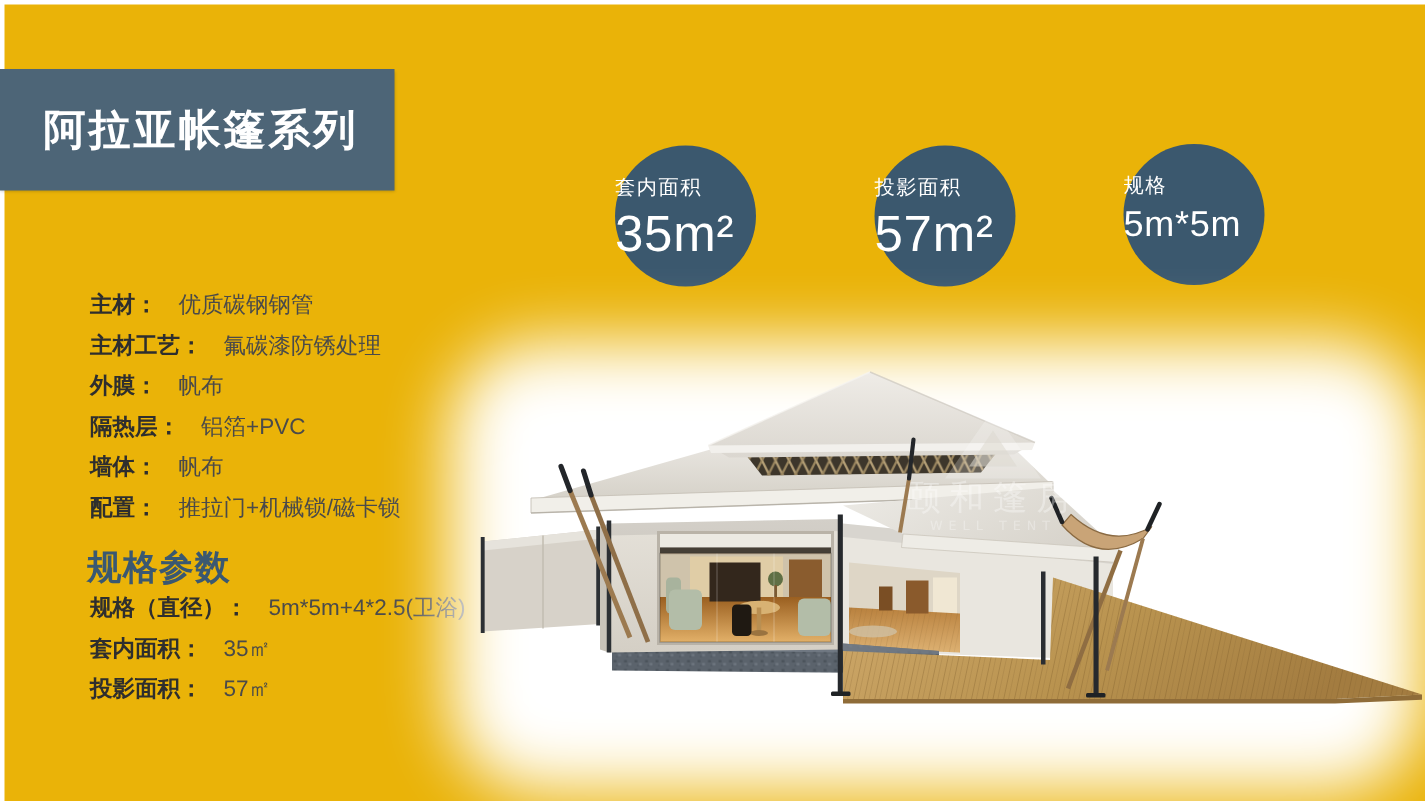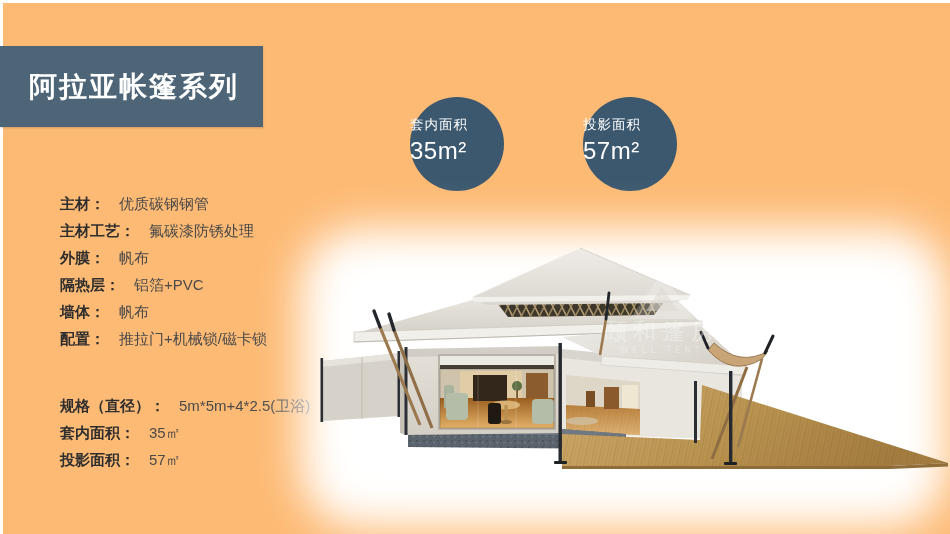--- a/index.html
+++ b/index.html
@@ -1,18 +1,18 @@
 <!DOCTYPE html>
 <html><head>
 <meta charset="utf-8">
 <style>
   html,body{margin:0;padding:0;}
   .page{
     position:relative; width:950px; height:534px;
-    background:#fdba74; overflow:hidden;
+    background:#eab308; overflow:hidden;
     font-family:"Liberation Sans","DejaVu Sans",sans-serif;
   }
   .edge-top{position:absolute;top:0;left:0;width:950px;height:3px;background:#ffffff;}
   .edge-left{position:absolute;top:0;left:0;width:3px;height:534px;background:#ffffff;}
 
   
   .banner{
     position:absolute; left:0; top:46px; width:263px; height:81px;
     background:#4d6577; display:flex; align-items:center;
     box-shadow:0 1px 2px rgba(0,0,0,.18);
@@ -35,21 +35,21 @@
   .row{height:27px; line-height:27px; white-space:nowrap;}
   .pl{font-size:15px; font-weight:bold; color:#2e2e2e;}
   .pv{font-size:15px; color:#4a4a4a; margin-left:14px;}
 
   
   .badge{
     position:absolute; width:94px; height:94px; border-radius:50%;
     background:#3b586e; color:#ffffff; text-align:left;
   }
   .badge-label{display:block; margin-top:19px; font-size:13.5px; letter-spacing:1px;}
-  .badge-value{display:block; margin-top:3px; font-size:24px; letter-spacing:0.5px;}
+  .badge-value{display:block; margin-top:3px; font-size:34px; letter-spacing:0.5px;}
   .badge-value.small{font-size:24px;}
   .b1{left:410px; top:97px;}
   .b2{left:583px; top:97px;}
   .b3{left:749px; top:96px;}
 
   
   .photo-bg{
     position:absolute; left:300px; top:228px; width:648px; height:300px;
     background:#ffffff; border-radius:60px; filter:blur(22px);
   }
@@ -68,33 +68,38 @@
 
   <div class="rows rows1">
     <div class="row"><span class="pl">主材：</span><span class="pv">优质碳钢钢管</span></div>
     <div class="row"><span class="pl">主材工艺：</span><span class="pv">氟碳漆防锈处理</span></div>
     <div class="row"><span class="pl">外膜：</span><span class="pv">帆布</span></div>
     <div class="row"><span class="pl">隔热层：</span><span class="pv">铝箔+PVC</span></div>
     <div class="row"><span class="pl">墙体：</span><span class="pv">帆布</span></div>
     <div class="row"><span class="pl">配置：</span><span class="pv">推拉门+机械锁/磁卡锁</span></div>
   </div>
 
+  <h2 class="h h2pos">规格参数</h2>
   <div class="rows rows2">
     <div class="row"><span class="pl">规格（直径）：</span><span class="pv">5m*5m+4*2.5(卫浴)</span></div>
     <div class="row"><span class="pl">套内面积：</span><span class="pv">35㎡</span></div>
     <div class="row"><span class="pl">投影面积：</span><span class="pv">57㎡</span></div>
   </div>
 
   <div class="badge b1">
     <span class="badge-label">套内面积</span>
     <span class="badge-value">35m²</span>
   </div>
   <div class="badge b2">
     <span class="badge-label">投影面积</span>
     <span class="badge-value">57m²</span>
+  </div>
+  <div class="badge b3">
+    <span class="badge-label">规格</span>
+    <span class="badge-value small">5m*5m</span>
   </div>
 
   <div class="photo-bg"></div>
   <svg class="tent" viewBox="0 0 640 300" xmlns="http://www.w3.org/2000/svg">
     <defs>
       <linearGradient id="gRoofMain" x1="0" y1="0" x2="0" y2="1">
         <stop offset="0" stop-color="#eae7e2"></stop>
           <stop offset="1" stop-color="#d6d2c9"></stop>
       </linearGradient>
       <linearGradient id="gRoofTop" x1="0" y1="0" x2="0" y2="1">

